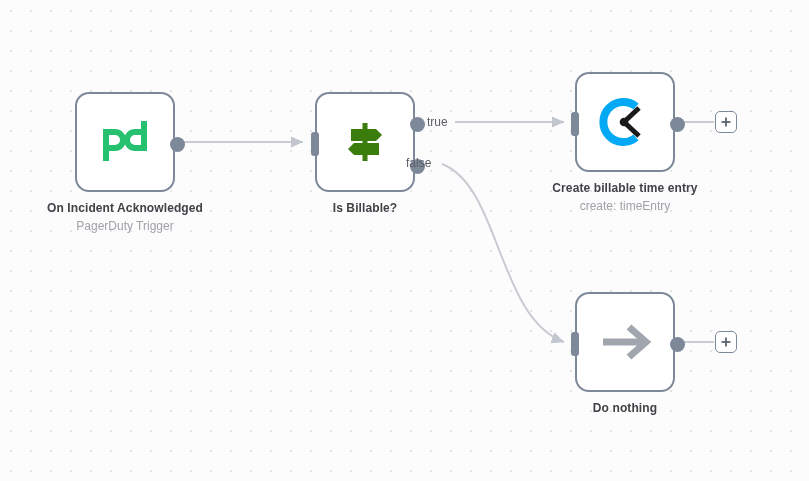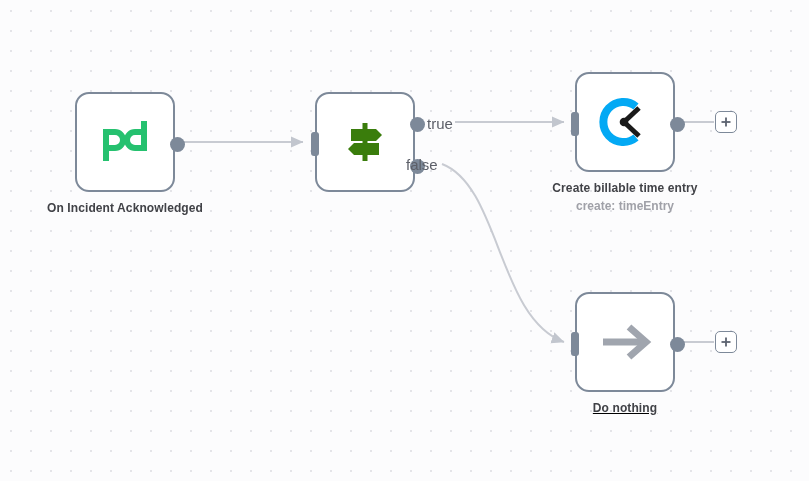--- a/index.html
+++ b/index.html
@@ -65,21 +65,21 @@
   .caption .title {
     display: block;
     font-size: 12px;
     font-weight: bold;
     color: #414247;
     letter-spacing: 0.1px;
   }
   .caption .subtitle {
     display: block;
     font-size: 12px;
-    font-weight: bold;
+    font-weight: normal;
     color: #a0a1a8;
     margin-top: 3px;
   }
 
   
   .port-out {
     position: absolute;
     width: 15px;
     height: 15px;
     border-radius: 50%;
@@ -89,21 +89,21 @@
     position: absolute;
     width: 8px;
     height: 24px;
     border-radius: 3px;
     background: #7d8999;
   }
 
   
   .port-label {
     position: absolute;
-    font-size: 15px;
+    font-size: 12px;
     color: #5c5f68;
     white-space: nowrap;
   }
 
   
   .plus-btn {
     position: absolute;
     box-sizing: border-box;
     width: 22px;
     height: 22px;
@@ -146,39 +146,43 @@
 
         <path d="M4 10 h12 a11 11 0 0 1 0 22 h-6 v10 h-6 z M10 16 v10 h6 a5 5 0 0 0 0 -10 z" fill="#25c16f"></path>
 
         <path d="M42 2 h6 v30 h-12 a11 11 0 0 1 0 -22 h6 z M42 16 h-6 a5 5 0 0 0 0 10 h6 z" fill="#25c16f"></path>
       </svg>
     </div>
     <div class="port-out" style="left:93px; top:42.5px;"></div>
   </div>
   <div class="caption" style="left:45px; top:201px; width:160px;">
     <span class="title">On Incident Acknowledged</span>
+    <span class="subtitle">PagerDuty Trigger</span>
   </div>
 
   <div class="node" style="left:315px; top:92px; width:100px; height:100px;">
     <div class="node-icon">
       <svg width="50" height="50" viewBox="0 0 50 50" aria-hidden="true">
 
         <rect x="22.5" y="6" width="5" height="38" fill="#3a7d0c"></rect>
 
         <path d="M11 12 h25 l6 6 l-6 6 h-25 z" fill="#3a7d0c"></path>
 
         <path d="M39 26 h-25 l-6 6 l6 6 h25 z" fill="#3a7d0c"></path>
       </svg>
     </div>
     <div class="port-in" style="left:-6px; top:38px;"></div>
     <div class="port-out" style="left:93px; top:22.5px;"></div>
     <div class="port-out" style="left:93px; top:64.5px;"></div>
   </div>
   <div class="port-label" style="left:427px; top:115px;">true</div>
   <div class="port-label" style="left:406px; top:156px;">false</div>
+  <div class="caption" style="left:295px; top:201px; width:140px;">
+    <span class="title">Is Billable?</span>
+  </div>
 
   <div class="node" style="left:575px; top:72px; width:100px; height:100px;">
     <div class="node-icon">
       <svg width="54" height="54" viewBox="0 0 54 54" aria-hidden="true">
 
         <path d="M38 11.5 A20 20 0 1 0 38 42.5" fill="none" stroke="#03a9f4" stroke-width="8" stroke-linecap="butt"></path>
 
         <line x1="26" y1="27" x2="41" y2="13" stroke="#1a1a1a" stroke-width="5" stroke-linecap="butt"></line>
 
         <line x1="26" y1="27" x2="41" y2="41" stroke="#1a1a1a" stroke-width="5" stroke-linecap="butt"></line>
@@ -197,21 +201,21 @@
   <div class="node" style="left:575px; top:292px; width:100px; height:100px;">
     <div class="node-icon">
       <svg width="56" height="46" viewBox="0 0 56 46" aria-hidden="true">
         <line x1="6" y1="23" x2="44" y2="23" stroke="#a0a5ae" stroke-width="7" stroke-linecap="butt"></line>
         <path d="M32 8 L49 23 L32 38" fill="none" stroke="#a0a5ae" stroke-width="7" stroke-linecap="butt" stroke-linejoin="miter"></path>
       </svg>
     </div>
     <div class="port-in" style="left:-6px; top:38px;"></div>
     <div class="port-out" style="left:93px; top:42.5px;"></div>
   </div>
-  <div class="caption" style="left:555px; top:401px; width:140px;text-decoration:underline;">
+  <div class="caption" style="left:555px; top:401px; width:140px;">
     <span class="title">Do nothing</span>
   </div>
 
   <div class="plus-btn" style="left:715px; top:111px;">
     <svg width="12" height="12" viewBox="0 0 12 12" aria-hidden="true">
       <line x1="6" y1="1.5" x2="6" y2="10.5" stroke="#5c6370" stroke-width="1.8"></line>
       <line x1="1.5" y1="6" x2="10.5" y2="6" stroke="#5c6370" stroke-width="1.8"></line>
     </svg>
   </div>
   <div class="plus-btn" style="left:715px; top:331px;">

